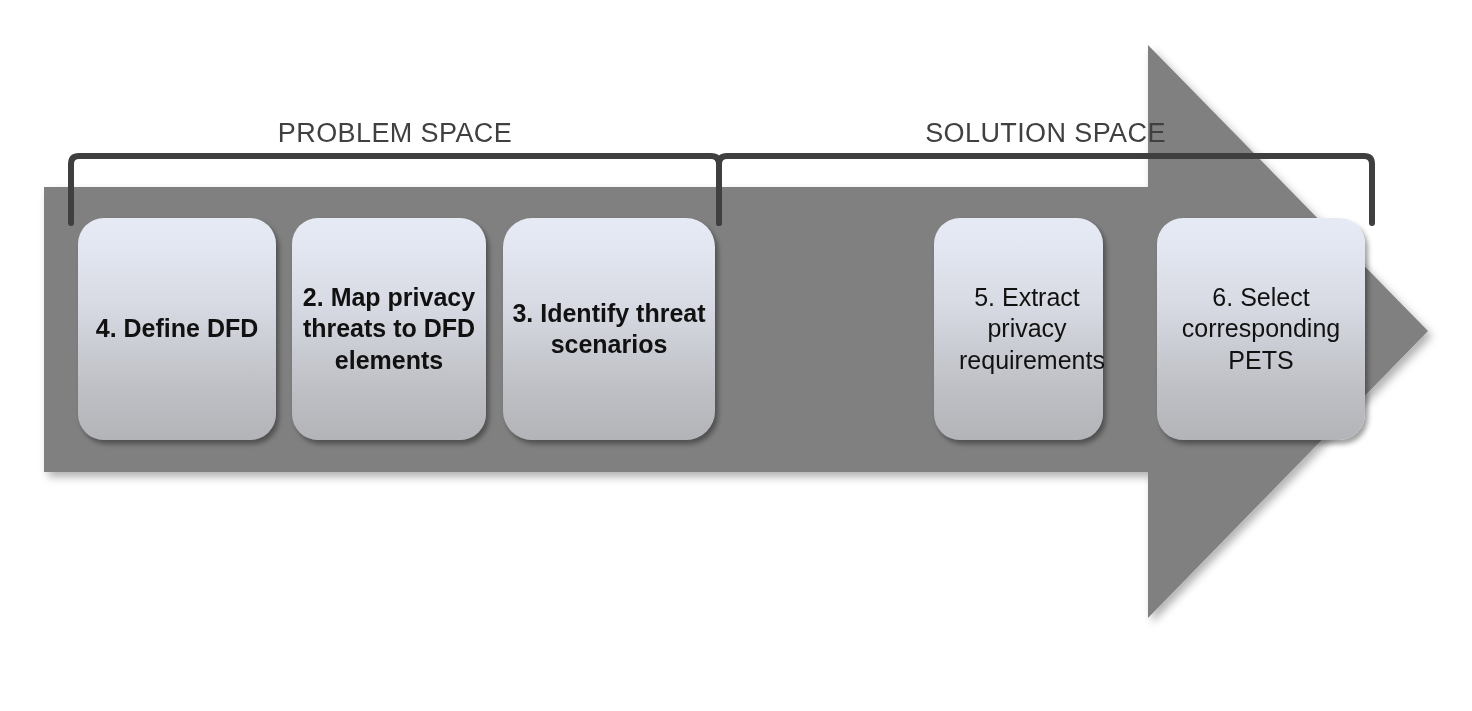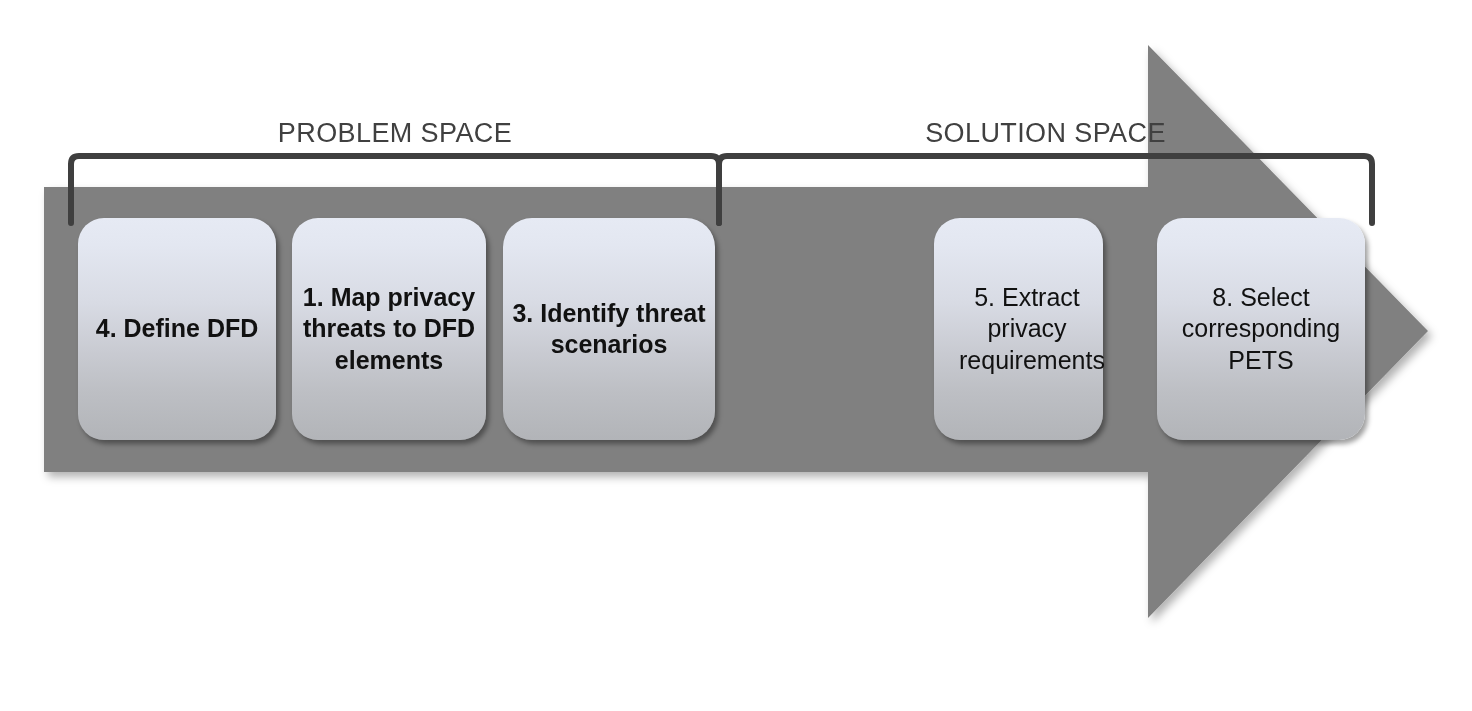--- a/index.html
+++ b/index.html
@@ -132,31 +132,31 @@
   <div id="label-problem" class="section-label">PROBLEM SPACE</div>
   <div id="label-solution" class="section-label">SOLUTION SPACE</div>
 
   <div class="steps-layer">
 
     <div id="step-1" class="step-box">
       <span class="step-label bold">4. Define DFD</span>
     </div>
 
     <div id="step-2" class="step-box">
-      <span class="step-label bold">1. Map privacy threats to DFD elements</span>
+      <span class="step-label bold">2. Map privacy threats to DFD elements</span>
     </div>
 
     <div id="step-3" class="step-box">
       <span class="step-label bold">3. Identify threat scenarios</span>
     </div>
 
 
     <div id="step-5" class="step-box">
       <span class="step-label regular">5. Extract privacy requirements</span>
     </div>
 
     <div id="step-6" class="step-box">
-      <span class="step-label regular">8. Select corresponding PETS</span>
+      <span class="step-label regular">6. Select corresponding PETS</span>
     </div>
 
   </div>
 
 </div>
 
 </body></html>

